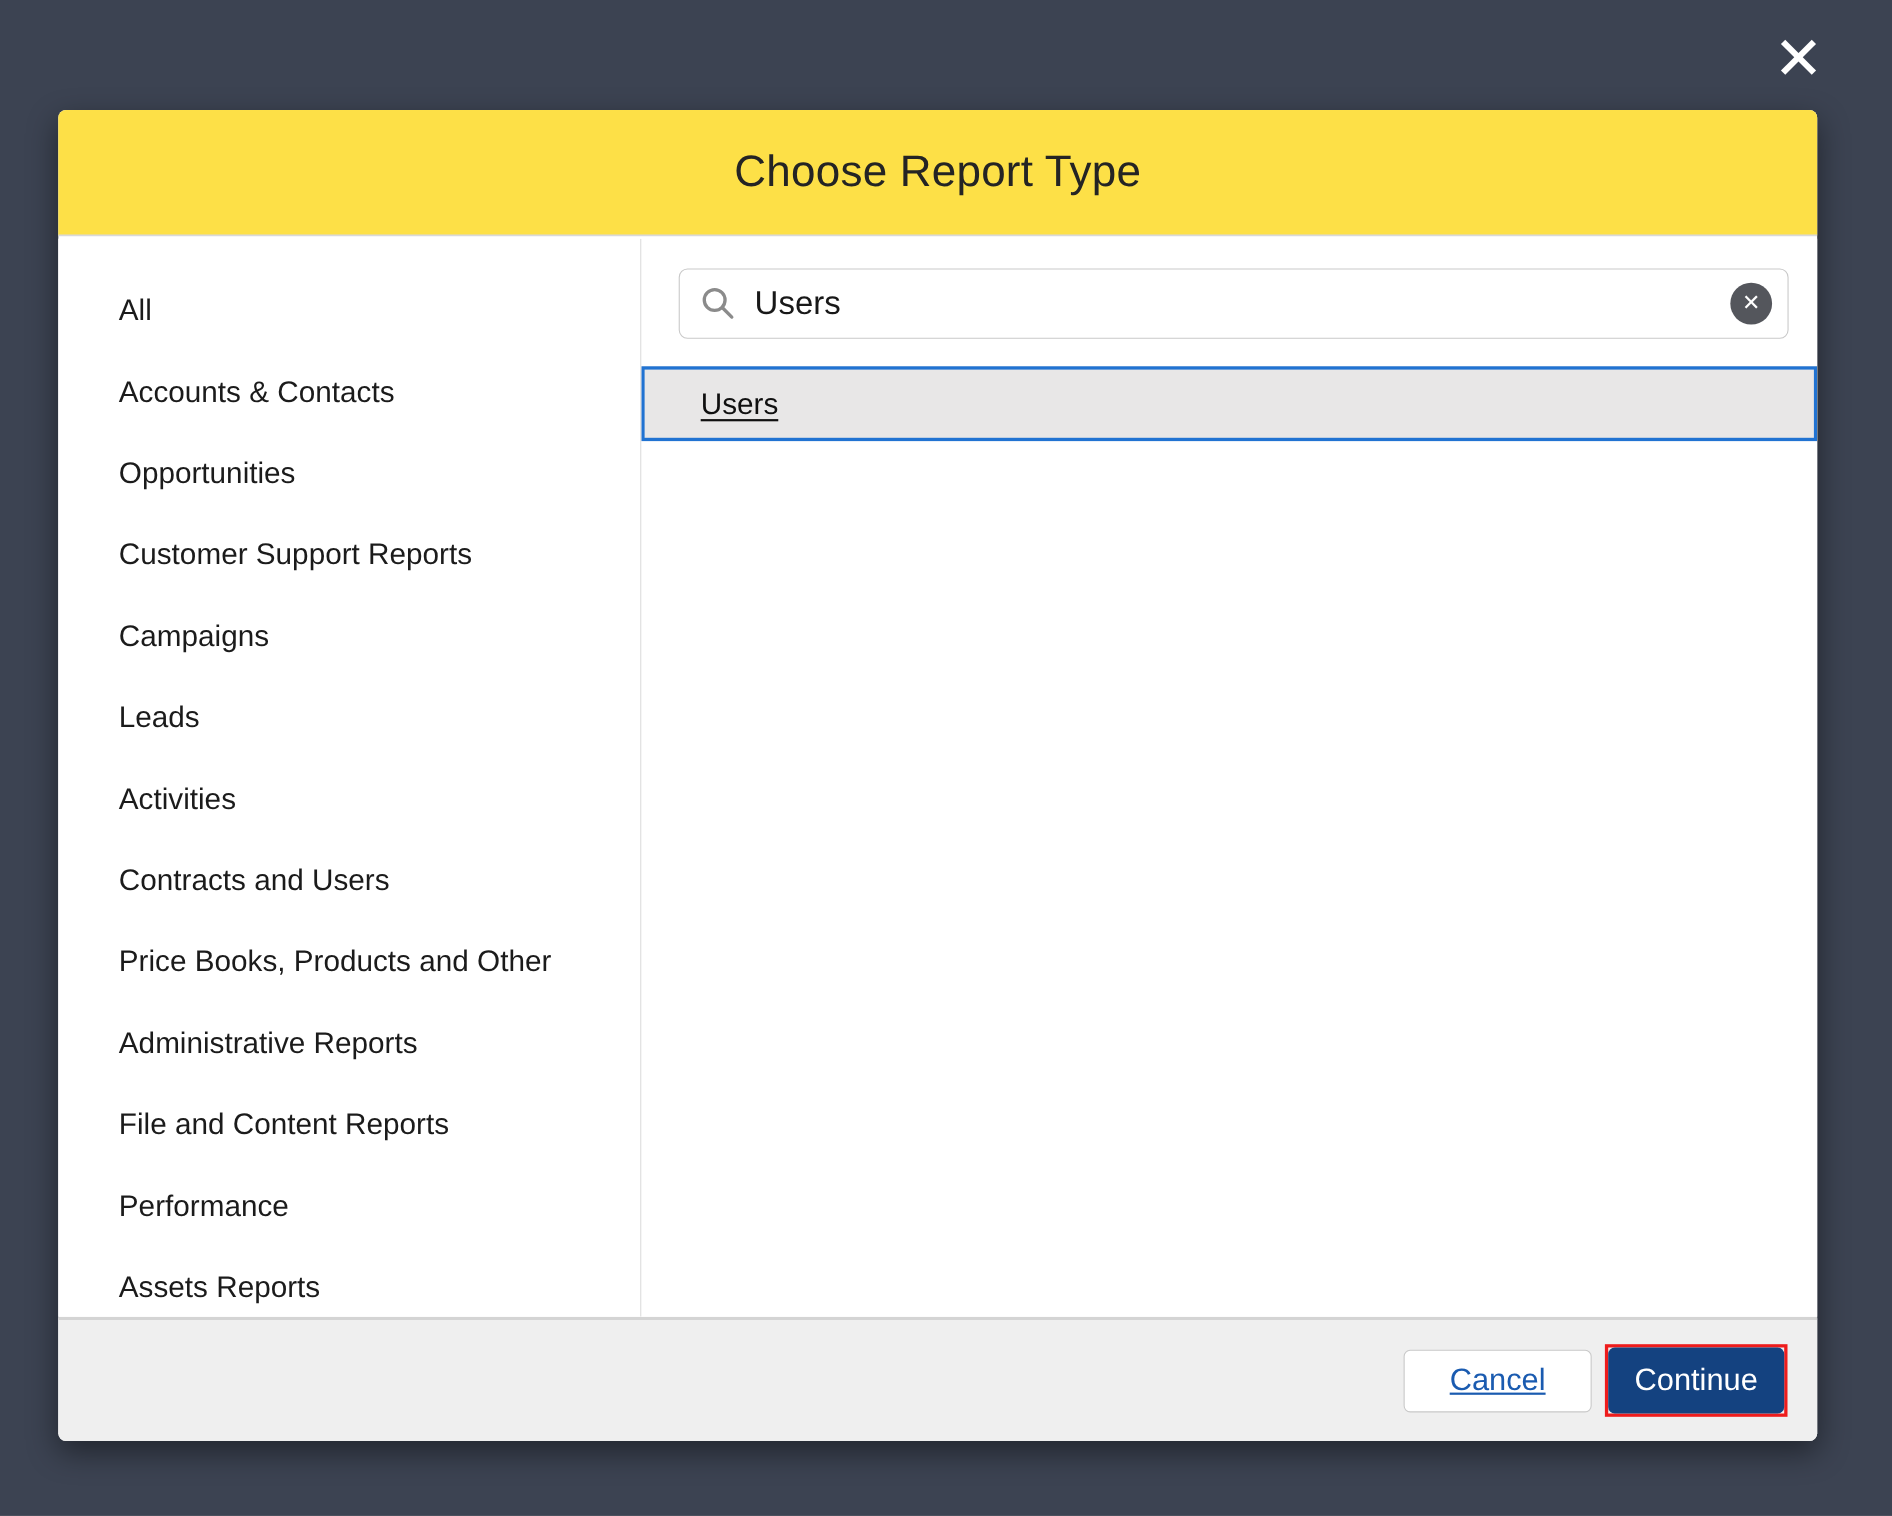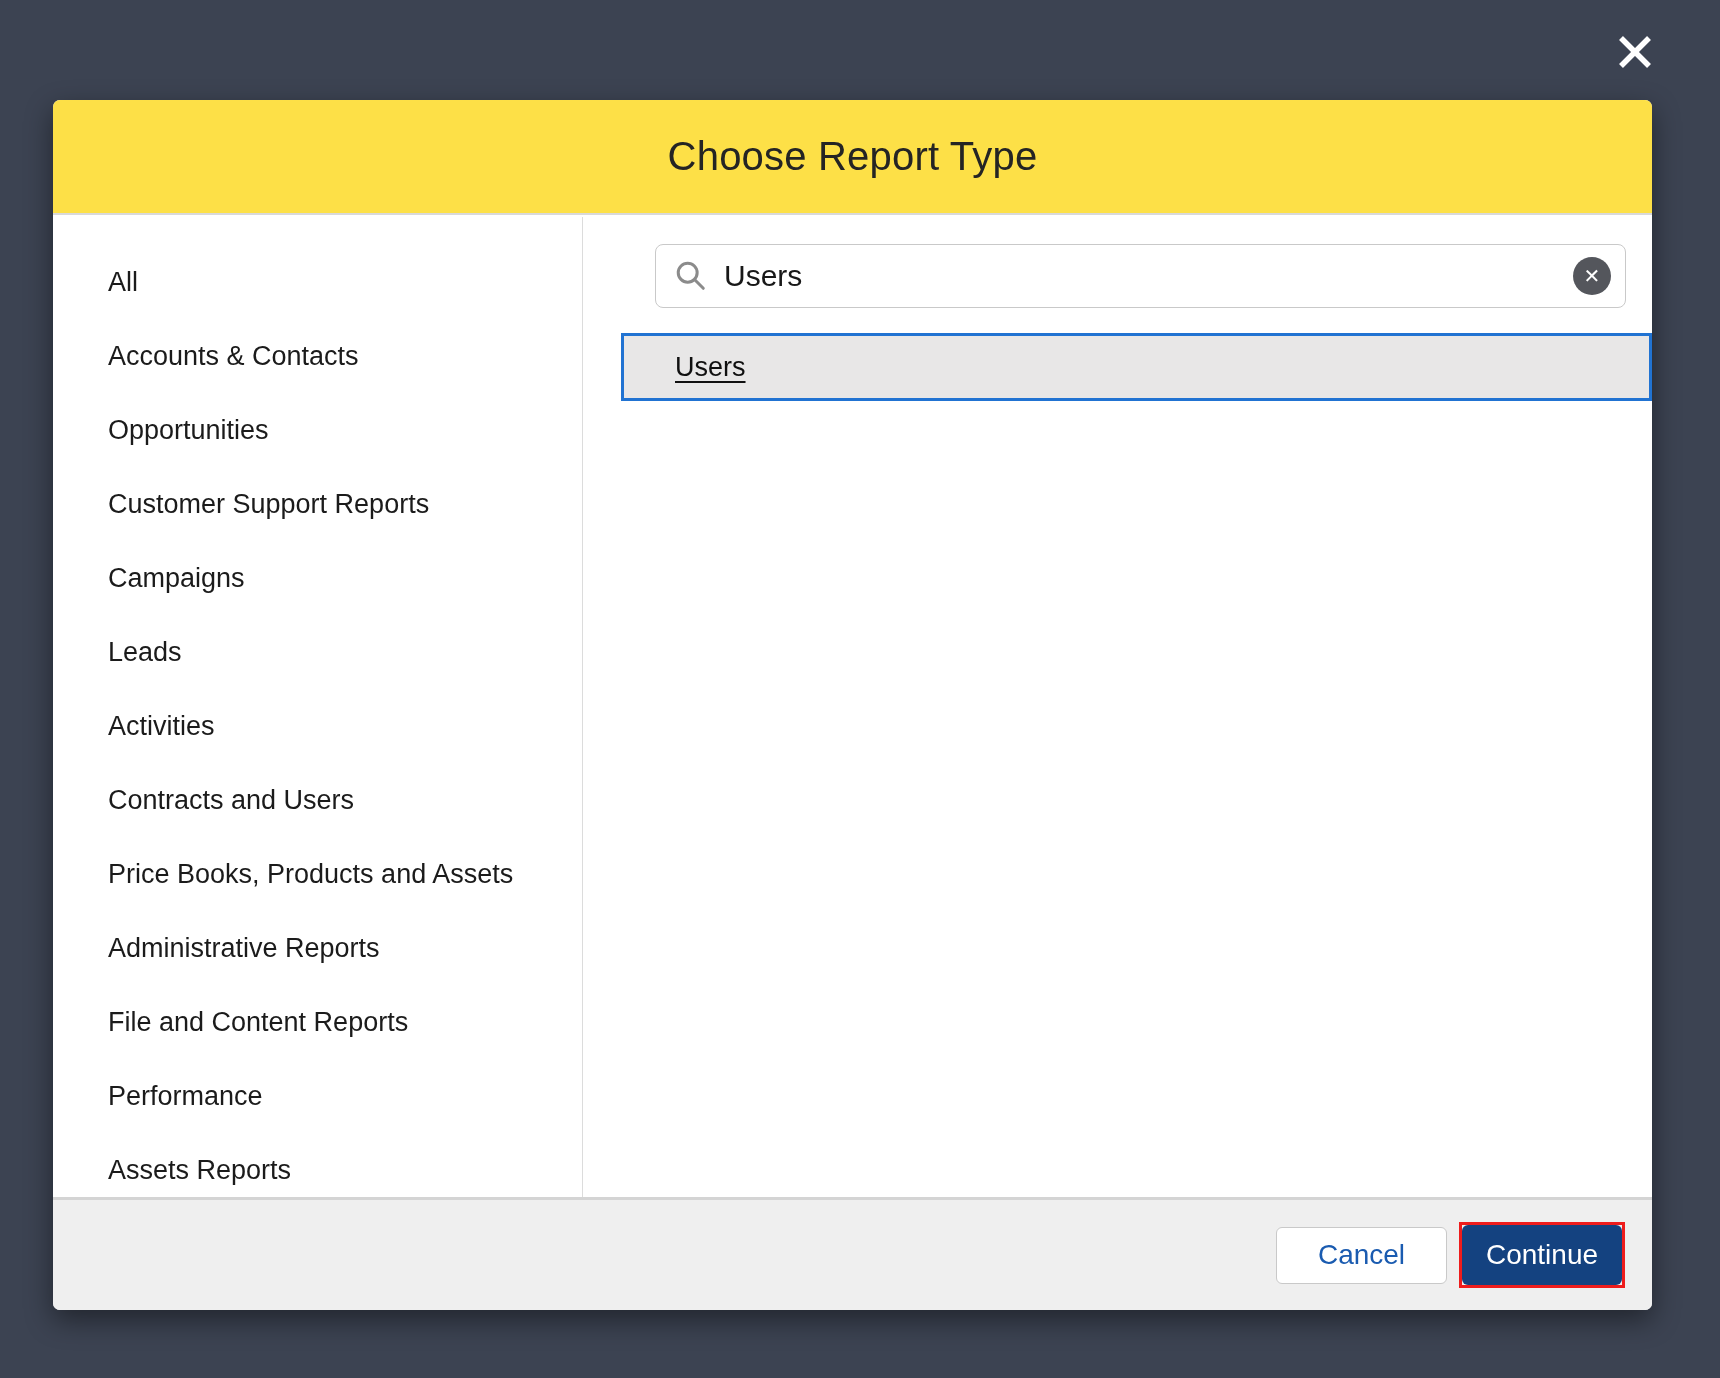--- a/index.html
+++ b/index.html
@@ -35,21 +35,21 @@
     position:absolute;left:0;top:0;right:0;height:115px;
     border-bottom:2px solid #d9d9d9;
     display:flex;align-items:center;justify-content:center;
     border-radius:7px 7px 0 0;background:#fde047;
   }
   .modal-title{
     font-size:40px;font-weight:300;color:#242424;letter-spacing:.2px;
   }
   .modal-body{
     position:absolute;left:0;top:117px;right:0;bottom:113px;
-    display:flex;background:#fff;overflow:hidden;gap:38px;
+    display:flex;background:#fff;overflow:hidden;
   }
   .sidebar{
     width:530px;min-width:530px;border-right:1px solid var(--border-gray);
     padding-top:28px;list-style:none;overflow:hidden;
   }
   .sidebar li{
     height:74px;display:flex;align-items:center;padding-left:55px;
     font-size:27px;color:var(--text-dark);cursor:pointer;white-space:nowrap;
   }
   .right-panel{flex:1;position:relative;overflow:hidden;}
@@ -88,21 +88,21 @@
     border-radius:0 0 7px 7px;
     display:flex;align-items:center;justify-content:flex-end;
     padding-right:27px;gap:12px;
   }
   .btn{
     font-family:inherit;font-size:28px;border-radius:6px;cursor:pointer;
     display:flex;align-items:center;justify-content:center;
   }
   .btn-cancel{
     width:171px;height:57px;background:#ffffff;
-    border:1px solid #c9c9c9;color:var(--link-blue);
+    border:1px solid #c9c9c9;color:var(--link-blue);text-decoration:underline;
   }
   .annotation-box{
     border:3px solid var(--annotation-red);padding:0;
     display:flex;align-items:center;justify-content:center;background:transparent;
   }
   .btn-continue{
     width:160px;height:60px;background:var(--continue-bg);
     border:none;color:#ffffff;
   }
 </style>
@@ -127,21 +127,21 @@
   <div class="modal-body">
     <ul class="sidebar" id="sidebar-list">
         <li>All</li>
         <li>Accounts &amp; Contacts</li>
         <li>Opportunities</li>
         <li>Customer Support Reports</li>
         <li>Campaigns</li>
         <li>Leads</li>
         <li>Activities</li>
         <li>Contracts and Users</li>
-        <li>Price Books, Products and Assets</li>
+        <li>Price Books, Products and Other</li>
         <li>Administrative Reports</li>
         <li>File and Content Reports</li>
         <li>Performance</li>
         <li>Assets Reports</li>
       </ul>
 
     <div class="right-panel">
       <div class="search-box">
         <svg class="mag" width="34" height="34" viewBox="0 0 36 36">
           <circle cx="14.5" cy="14.5" r="10" fill="none" stroke="#8b8b8b" stroke-width="3.2"></circle>

